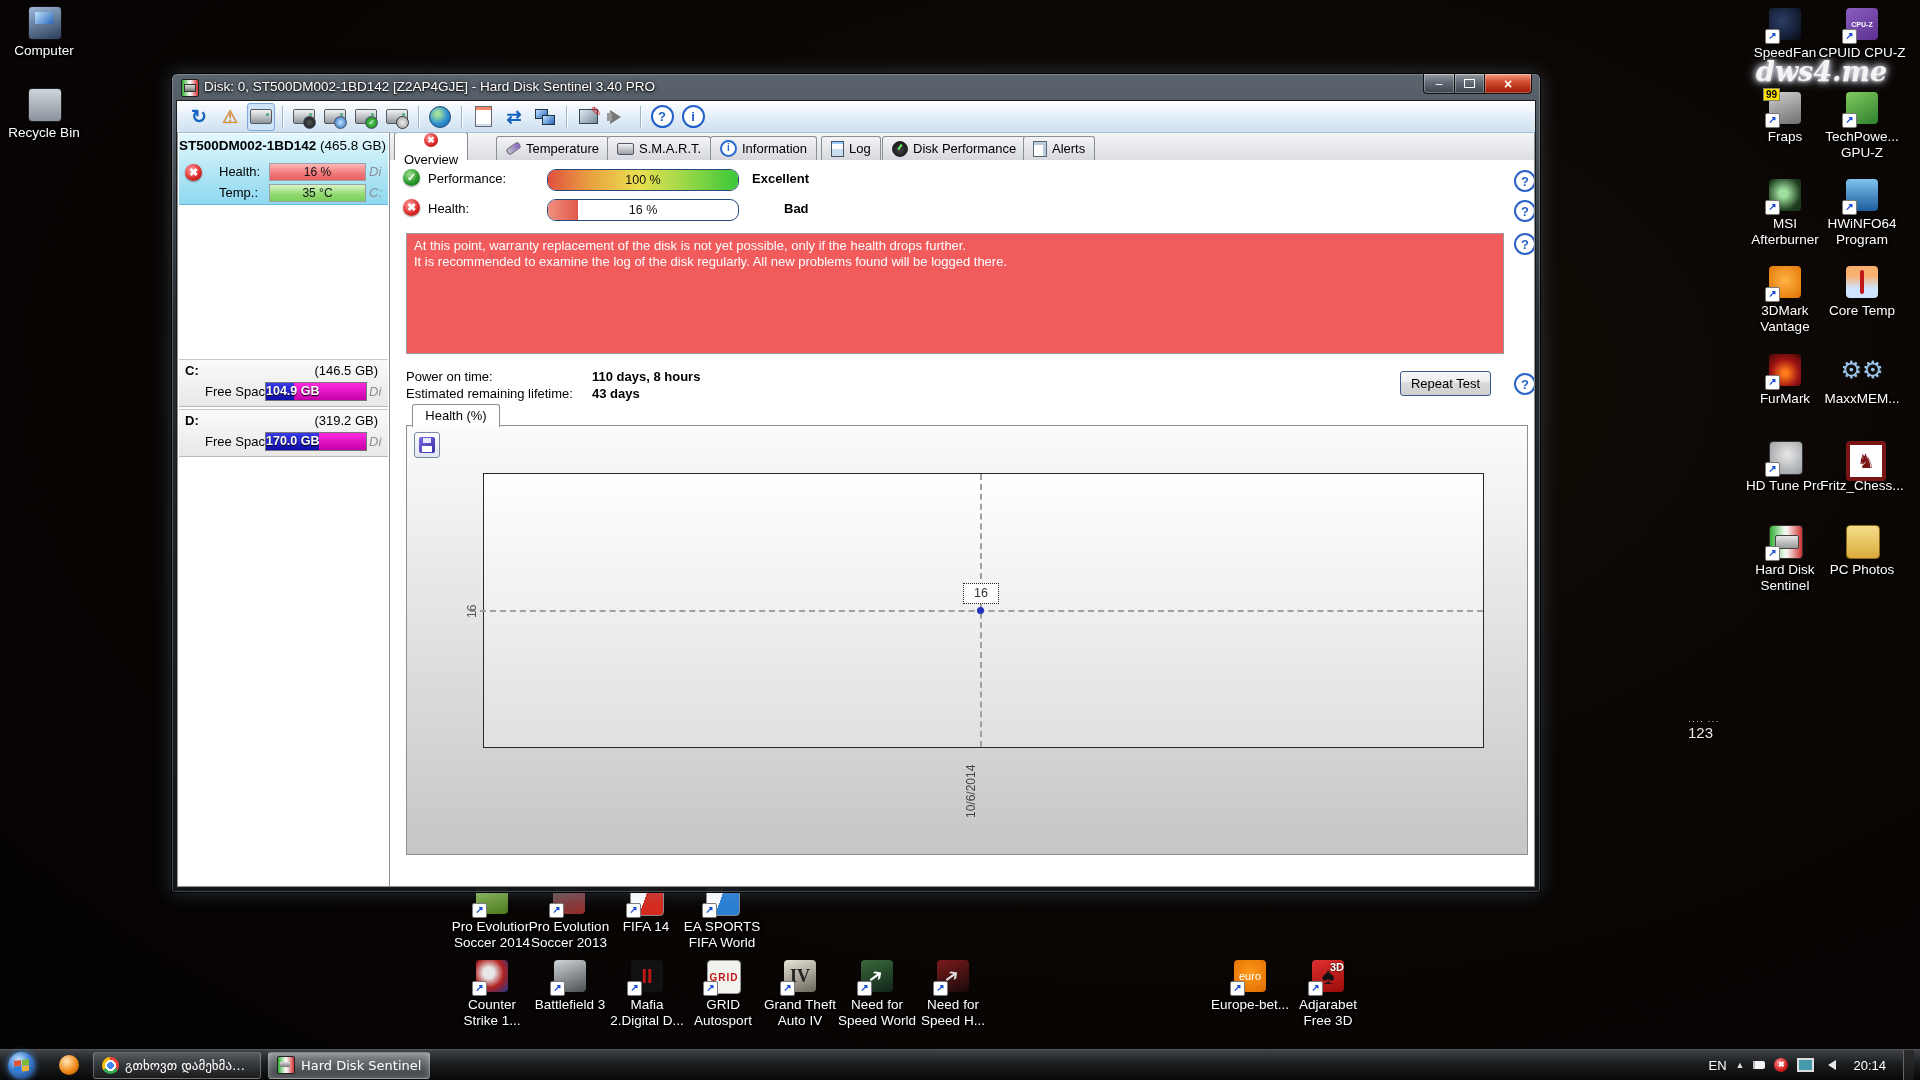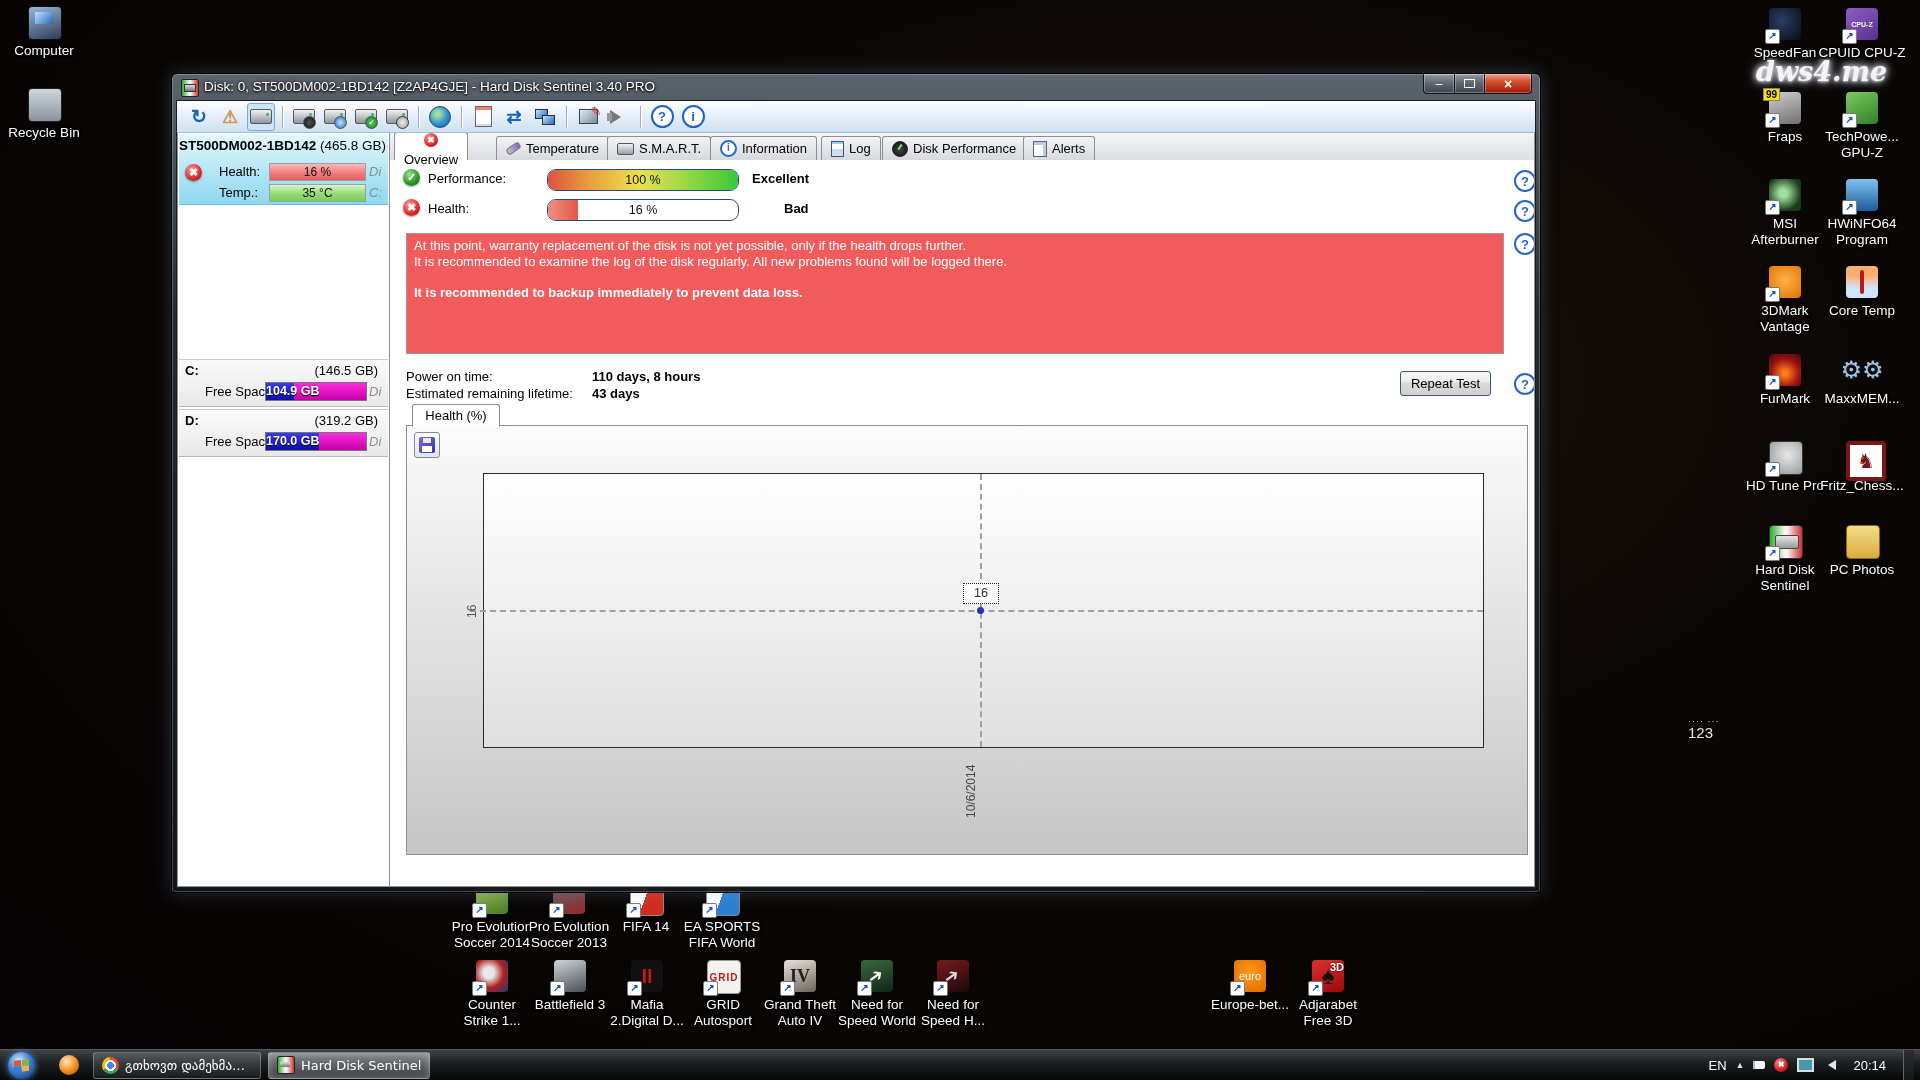--- a/index.html
+++ b/index.html
@@ -593,21 +593,20 @@
               <div class="pval">16 %</div>
           </div>
           <span class="lbl bold" style="left:362px;top:68px;margin-left:32px;">Bad</span>
           <div class="helpc" style="left:1124px;top:67px;">
               <span>?</span>
             </div>
 
           <div id="warnbox">
             <div>At this point, warranty replacement of the disk is not yet possible, only if the health drops further.</div>
             <div>It is recommended to examine the log of the disk regularly. All new problems found will be logged there.</div>
-            <div class="wb">It is recommended to backup immediately to prevent data loss.</div>
           </div>
           <div class="helpc" style="left:1124px;top:100px;">
               <span>?</span>
             </div>
 
           <span class="lbl" style="left:16px;top:236px;">Power on time:</span>
           <span class="lbl bold" style="left:202px;top:236px;">110 days, 8 hours</span>
           <span class="lbl" style="left:16px;top:253px;">Estimated remaining lifetime:</span>
           <span class="lbl bold" style="left:202px;top:253px;">43 days</span>
           <div class="win-btn" style="left:1010px;top:238px;width:89px;height:23px;line-height:23px;">Repeat Test</div>

